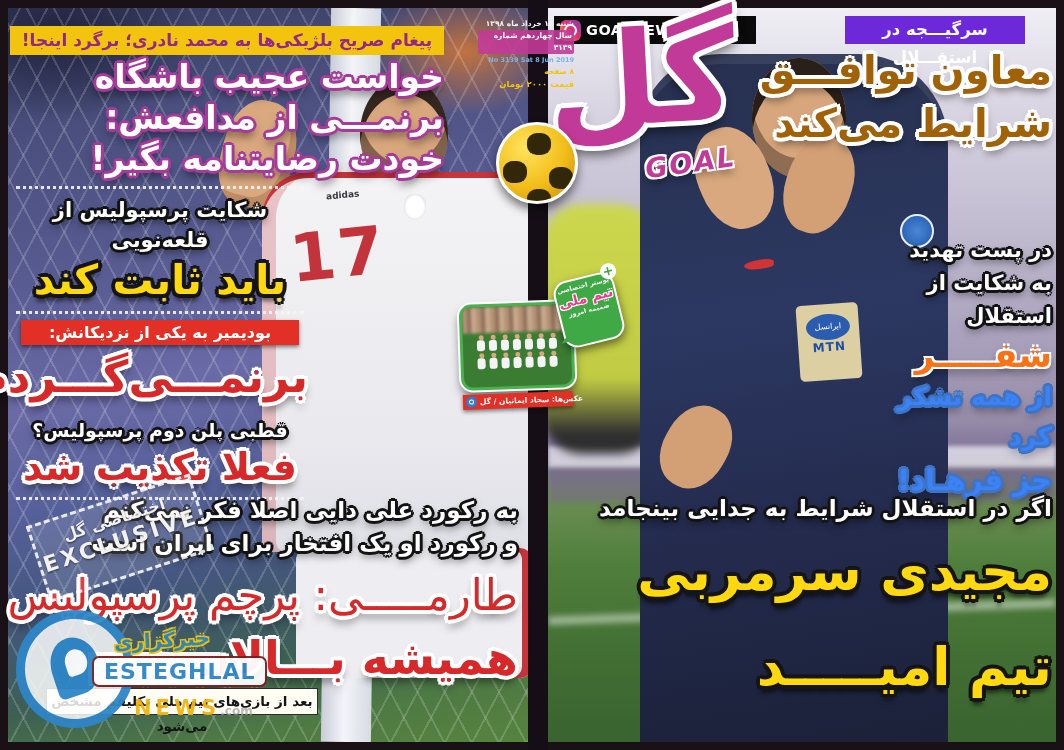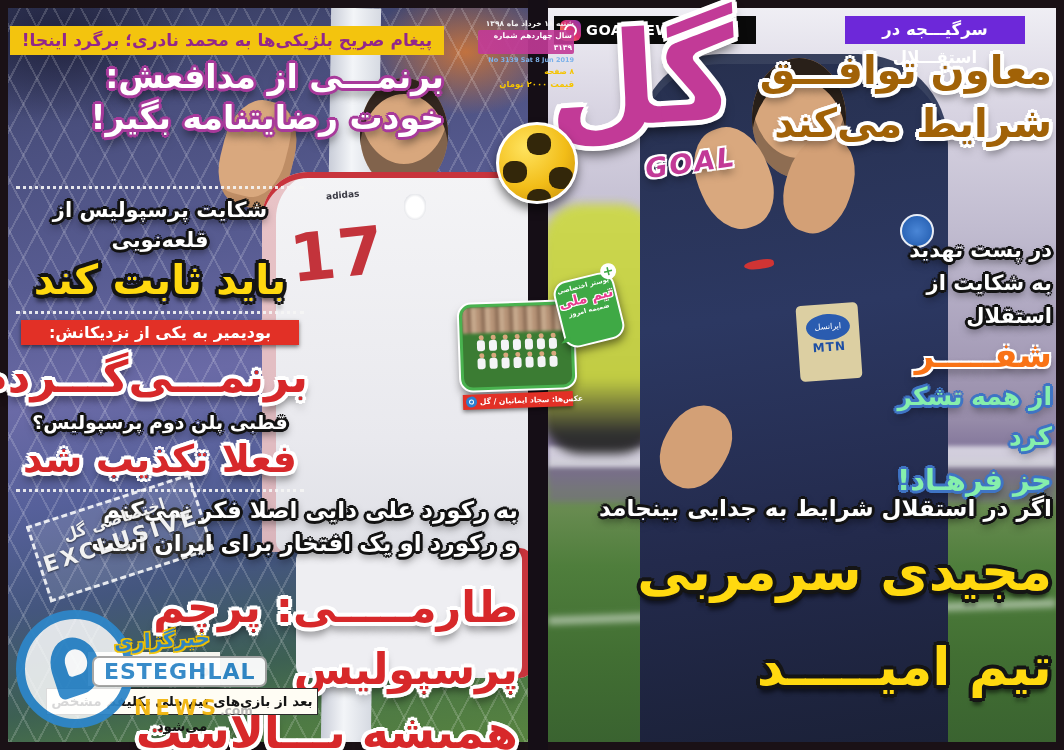--- a/index.html
+++ b/index.html
@@ -67,40 +67,40 @@
 
   .divider{position:absolute;left:528px;top:0;width:20px;height:750px;background:#150e16;z-index:6;}
 
   
   .rtl{direction:rtl;}
   .ol-mag{color:#fff;text-shadow:-2px -2px 0 #a83a9b,2px -2px 0 #a83a9b,-2px 2px 0 #a83a9b,2px 2px 0 #a83a9b,-3px 0 0 #a83a9b,3px 0 0 #a83a9b,0 -3px 0 #a83a9b,0 3px 0 #a83a9b,0 6px 10px rgba(0,0,0,.6);}
   .ol-blk{color:#fff;text-shadow:-2px -2px 0 #131313,2px -2px 0 #131313,-2px 2px 0 #131313,2px 2px 0 #131313,-3px 0 0 #131313,3px 0 0 #131313,0 -3px 0 #131313,0 3px 0 #131313,0 4px 8px rgba(0,0,0,.7);}
   .ol-yel{color:#ffd90f;text-shadow:-3px -3px 0 #151515,3px -3px 0 #151515,-3px 3px 0 #151515,3px 3px 0 #151515,-4px 0 0 #151515,4px 0 0 #151515,0 -4px 0 #151515,0 4px 0 #151515,0 7px 4px rgba(0,0,0,.55);}
   .ol-red{color:#d7282a;text-shadow:-3px -3px 0 #fff,3px -3px 0 #fff,-3px 3px 0 #fff,3px 3px 0 #fff,-4px 0 0 #fff,4px 0 0 #fff,0 -4px 0 #fff,0 4px 0 #fff,0 7px 8px rgba(0,0,0,.55);}
   .ol-blue{color:#a16207;text-shadow:-3px -3px 0 #fff,3px -3px 0 #fff,-3px 3px 0 #fff,3px 3px 0 #fff,-4px 0 0 #fff,4px 0 0 #fff,0 -4px 0 #fff,0 4px 0 #fff,0 6px 8px rgba(0,0,0,.55);}
-  .ol-wblue{color:#86efac;text-shadow:-2px -2px 0 #3f74c4,2px -2px 0 #3f74c4,-2px 2px 0 #3f74c4,2px 2px 0 #3f74c4,-3px 0 0 #3f74c4,3px 0 0 #3f74c4,0 -3px 0 #3f74c4,0 3px 0 #3f74c4,0 5px 8px rgba(0,0,0,.5);}
+  .ol-wblue{color:#3b82f6;text-shadow:-2px -2px 0 #3f74c4,2px -2px 0 #3f74c4,-2px 2px 0 #3f74c4,2px 2px 0 #3f74c4,-3px 0 0 #3f74c4,3px 0 0 #3f74c4,0 -3px 0 #3f74c4,0 3px 0 #3f74c4,0 5px 8px rgba(0,0,0,.5);}
   .dotted{border-top:3px dotted rgba(245,245,245,.9);height:0;margin:6px 4px;}
 
   
   .l-kicker{position:absolute;left:10px;top:26px;width:434px;height:29px;background:#f3c40e;z-index:20;
     color:#93278a;font-weight:bold;font-size:17px;line-height:29px;text-align:center;}
   .l-blockA{position:absolute;left:10px;top:56px;width:434px;text-align:right;z-index:20;
     font-size:33px;font-weight:bold;line-height:41px;}
   .l-blockB{position:absolute;left:12px;top:180px;width:296px;text-align:center;z-index:20;}
   .l-s2k{font-size:21px;font-weight:bold;line-height:30px;}
   .l-s2h{font-size:41px;font-weight:bold;line-height:50px;}
   .l-banner{margin:6px auto 4px;width:94%;background:#e23026;color:#fff;font-weight:bold;font-size:16px;
     line-height:25px;box-shadow:0 2px 4px rgba(0,0,0,.5);}
   .l-r1{font-size:41px;font-weight:bold;line-height:50px;}
   .l-r2{font-size:44px;font-weight:bold;line-height:56px;}
-  .l-k3{font-size:19px;font-weight:bold;line-height:26px;margin-top:4px;}
+  .l-k3{font-size:19px;font-weight:bold;line-height:26px;margin-top:12px;}
   .l-h3{font-size:38px;font-weight:bold;line-height:48px;}
   .l-blockC{position:absolute;left:6px;top:494px;width:512px;text-align:right;z-index:20;}
   .l-q{font-size:23px;font-weight:bold;line-height:33px;}
-  .l-t1{font-size:43px;font-weight:bold;line-height:62px;margin-top:16px;}
+  .l-t1{font-size:43px;font-weight:normal;line-height:62px;margin-top:4px;}
   .l-t2{font-size:46px;font-weight:bold;line-height:64px;}
   .stamp{position:absolute;left:34px;top:498px;width:172px;height:80px;z-index:22;transform:rotate(-18deg);
     border:3px dashed rgba(255,255,255,.85);background:rgba(255,255,255,.12);text-align:center;color:#f2f2f2;
     text-shadow:0 1px 2px rgba(0,0,0,.6);padding-top:8px;}
   .stamp .fa{font-size:16px;font-weight:bold;}
   .stamp .en{font-size:22px;font-weight:bold;letter-spacing:3px;}
   .frag-box{position:absolute;left:88px;top:652px;width:132px;height:34px;background:#f6f5ef;z-index:32;
     color:#1a1a1a;font-weight:bold;font-size:20px;line-height:34px;padding-right:10px;text-align:right;
     box-shadow:0 2px 4px rgba(0,0,0,.4);}
   .strip{position:absolute;left:46px;top:688px;width:272px;height:27px;background:#fffdf4;z-index:33;
@@ -173,21 +173,21 @@
   
   .wm{position:absolute;left:16px;top:606px;width:260px;height:142px;z-index:40;opacity:.95;}
   .wm-ball{position:absolute;left:0;top:4px;width:118px;height:118px;border-radius:50%;
     border:9px solid #2e86c8;background:rgba(255,255,255,.88);}
   .wm-ball::before{content:"";position:absolute;left:26px;top:18px;width:48px;height:58px;background:#2e86c8;
     border-radius:50% 50% 50% 6px;transform:rotate(-18deg);}
   .wm-ball::after{content:"";position:absolute;left:40px;top:30px;width:22px;height:26px;background:#fff;
     border-radius:50% 50% 50% 4px;transform:rotate(-18deg);}
   .wm-agency{position:absolute;left:98px;top:22px;font-size:20px;font-weight:bold;color:#2e86c8;transform:rotate(-3deg);
     text-shadow:-1.5px -1.5px 0 #f5c400,1.5px -1.5px 0 #f5c400,-1.5px 1.5px 0 #f5c400,1.5px 1.5px 0 #f5c400;}
-  .wm-name{position:absolute;left:76px;top:50px;background:#fff;border:2px solid #a3a3a3;border-radius:7px;
+  .wm-name{position:absolute;left:76px;top:50px;background:#fff;border:2px solid #7f1d1d;border-radius:7px;
     padding:1px 10px;color:#2e86c8;font-size:22px;font-weight:bold;letter-spacing:1px;}
   .wm-news{position:absolute;left:118px;top:90px;color:#f2b50d;font-size:21px;font-weight:bold;letter-spacing:4px;}
   .wm-news i{color:rgba(160,160,160,.8);font-style:normal;font-size:12px;letter-spacing:0;}
 </style>
 </head>
 <body>
 
 <div class="page">
 
   <div class="photo photo-left">
@@ -219,20 +219,21 @@
       <div class="oval">ایرانسل</div>
       <div class="mtn">MTN</div>
     </div>
   </div>
 
   <div class="divider"></div>
 
   <div class="l-kicker rtl">پیغام صریح بلژیکی‌ها به محمد نادری؛ برگرد اینجا!</div>
 
   <div class="l-blockA rtl ol-mag">
+    <div>خواست عجیب باشگاه</div>
     <div>برنمـــی از مدافعش:</div>
     <div>خودت رضایتنامه بگیر!</div>
   </div>
 
   <div class="l-blockB rtl">
     <div class="dotted"></div>
     <div class="l-s2k ol-blk">شکایت پرسپولیس از قلعه‌نویی</div>
     <div class="l-s2h ol-yel">باید ثابت کند</div>
     <div class="dotted"></div>
     <div class="l-banner">بودیمیر به یکی از نزدیکانش:</div>

